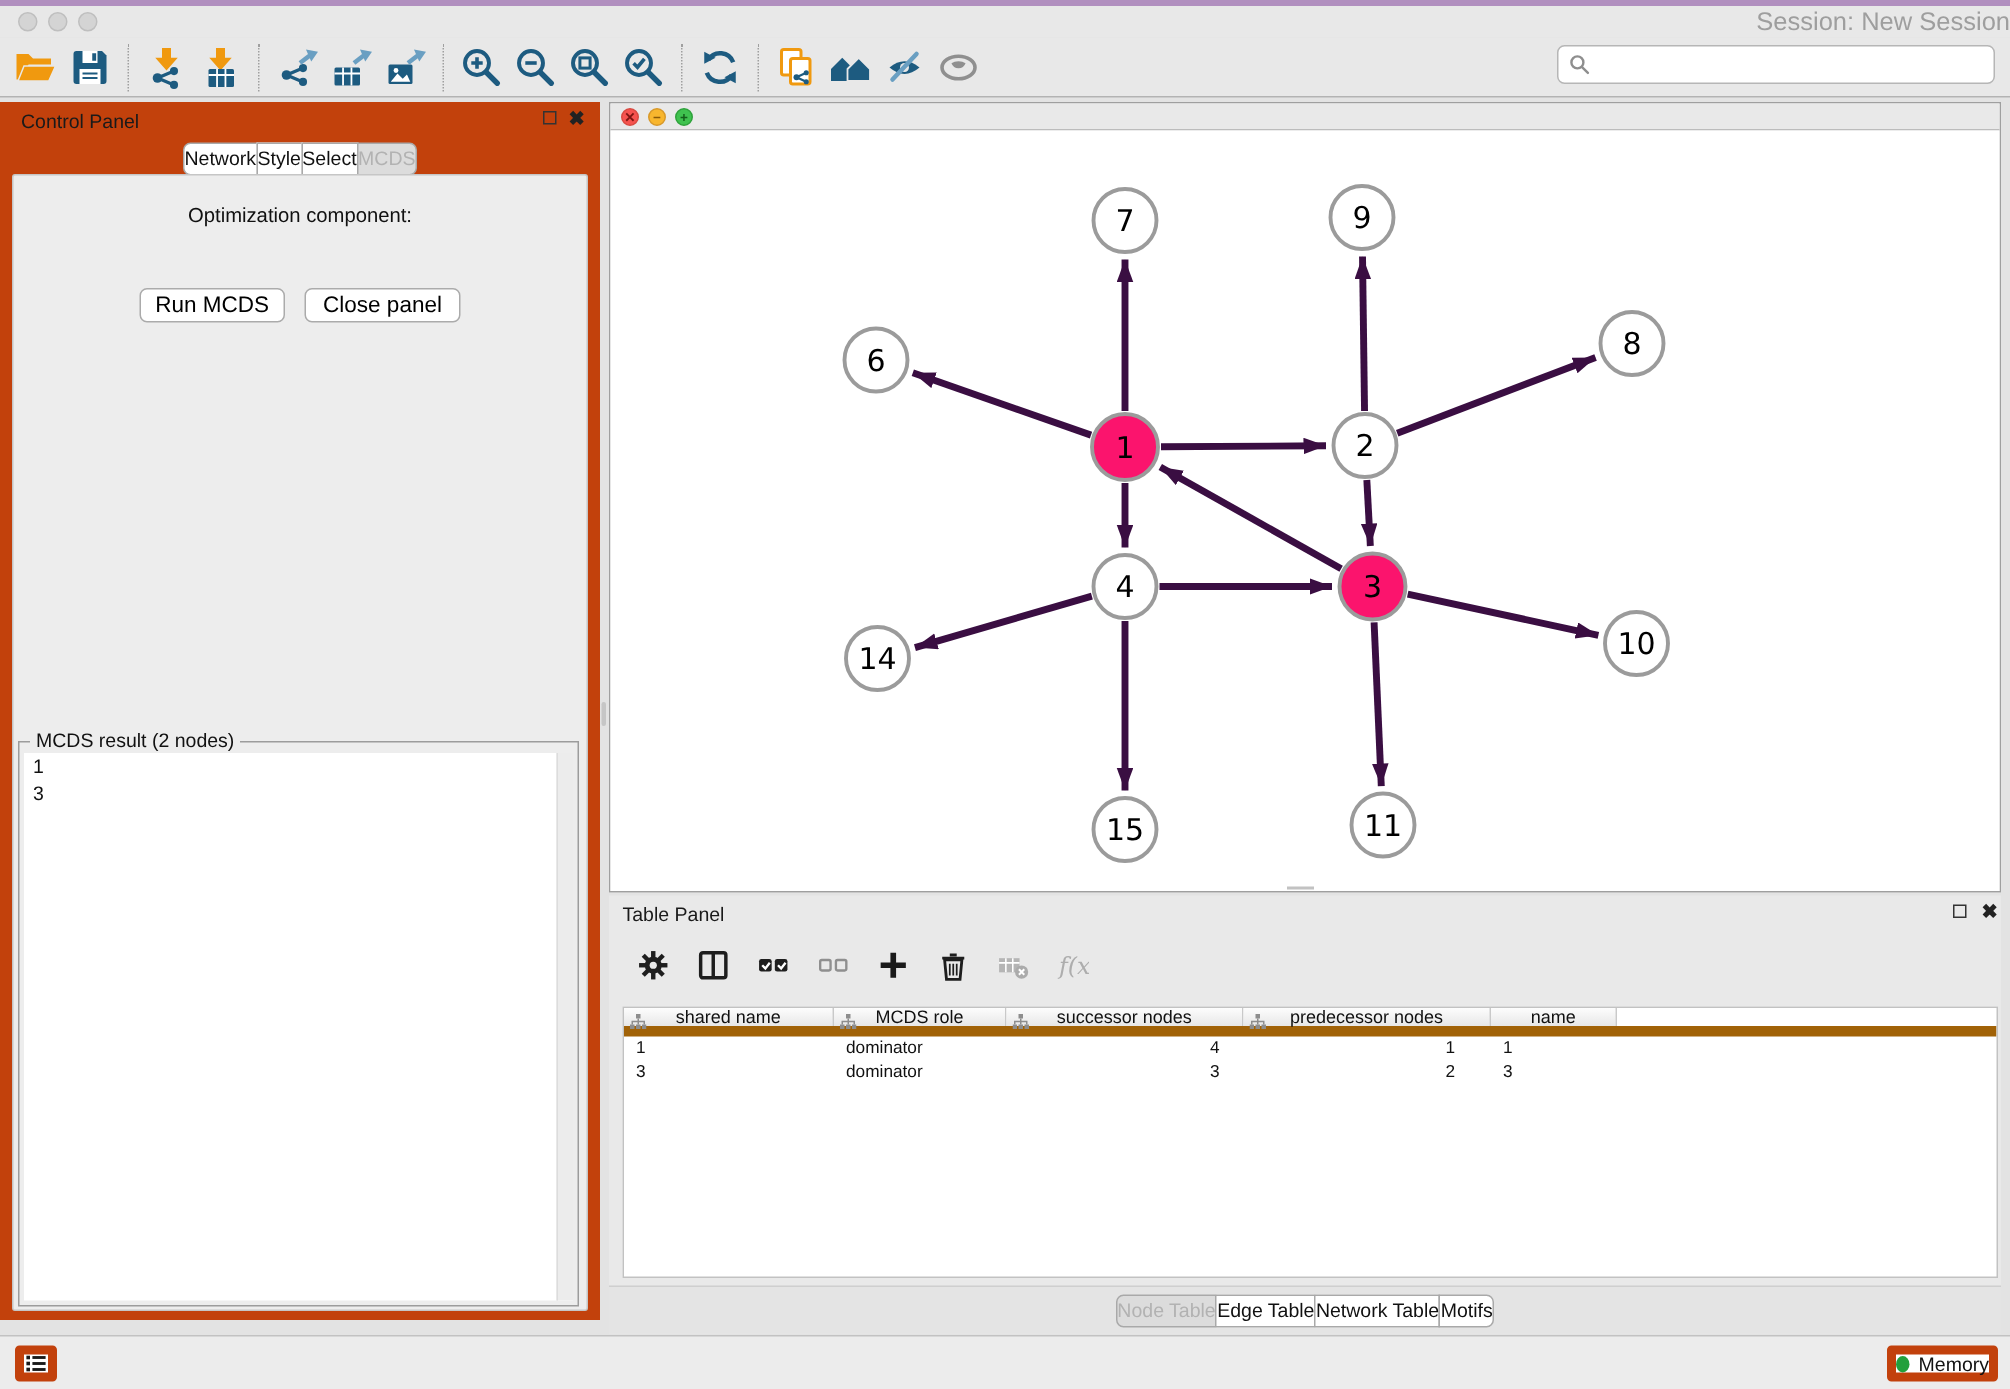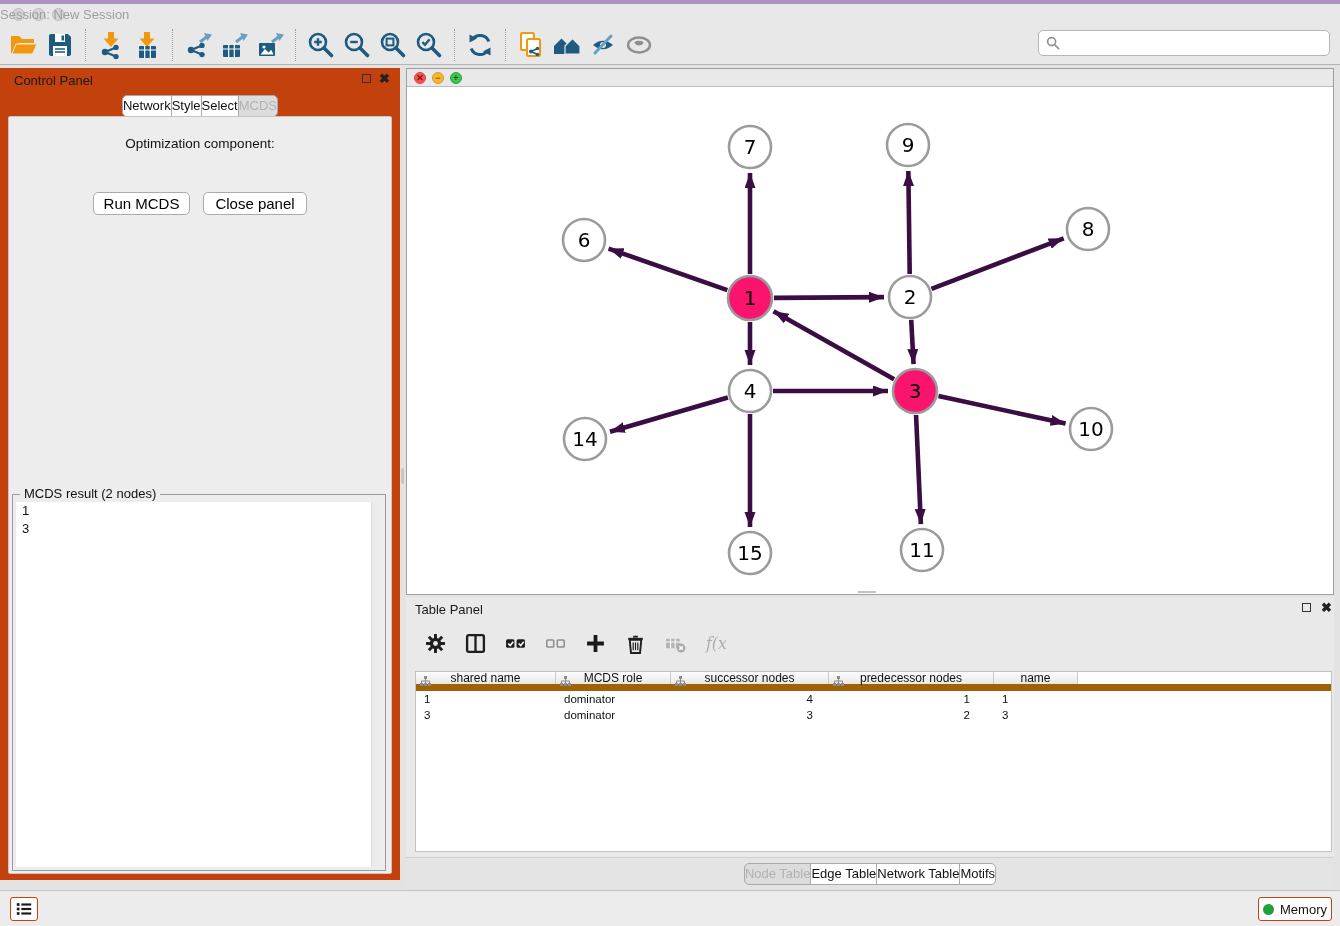--- a/index.html
+++ b/index.html
@@ -5,21 +5,21 @@
   *{margin:0;padding:0;box-sizing:border-box}
   html,body{width:1340px;height:926px}
   body{font-family:"Liberation Sans",sans-serif;background:#e3e3e3;overflow:hidden;position:relative}
   .abs{position:absolute}
 
   
   .purple-strip{left:0;top:0;width:1340px;height:4px;background:#b18fbf}
   .titlebar{left:0;top:4px;width:1340px;height:21px;background:#e8e8e8;display:flex;align-items:center}
   .traffic{display:flex;gap:7px;margin-left:12px}
   .tl{width:13px;height:13px;border-radius:50%;background:#d4d4d4;border:1px solid #bfbfbf}
-  .title-text{position:absolute;left:0;right:0;text-align:left;font-size:13px;color:#9e9e9e}
+  .title-text{position:absolute;left:0;right:0;text-align:right;font-size:17px;color:#9e9e9e}
 
   
   .toolbar{left:0;top:25px;width:1340px;height:40px;background:#e8e8e8;border-bottom:1px solid #b3b3b3;display:flex;align-items:center;padding-left:6px}
   .tb-btn{width:36px;height:36px;display:flex;align-items:center;justify-content:center;border-radius:4px;cursor:pointer}
   .tb-sep{width:1px;height:32px;border-left:1px dotted #9f9f9f;margin:0 7px}
   .searchbox{position:absolute;right:10px;top:5px;width:292px;height:26px;background:#fff;border:1px solid #b6b6b6;border-radius:5px;display:flex;align-items:center;padding-left:7px}
   .searchbox input{border:none;outline:none;flex:1;height:20px;font-size:13px;background:transparent;margin-left:5px;font-family:"Liberation Sans",sans-serif}
 
   
   .control-panel{left:0;top:68px;width:400px;height:812px;background:#c2410c}
@@ -62,21 +62,21 @@
   .table-wrap{position:absolute;left:9px;top:74px;width:917px;height:181px;background:#fff;border:1px solid #c2c2c2;overflow:hidden}
   .thead{display:flex;height:19px;border-bottom:7px solid #a16207}
   .th{position:relative;background:linear-gradient(#fdfdfd,#e7e7e7);border-right:1px solid #c9c9c9;display:flex;align-items:center;justify-content:center;font-size:12px;color:#111;cursor:pointer}
   .th .th-icon{position:absolute;left:4px;top:4px}
   .tr{display:flex;height:16px;cursor:pointer}
   .td{font-size:11.5px;color:#111;line-height:16px;white-space:nowrap;overflow:hidden}
   .tabs-strip{position:absolute;left:0;top:260px;width:100%;height:32px;background:#e4e4e4;border-top:1px solid #cfcfcf;display:flex;align-items:center;justify-content:center}
 
   
   .statusbar{left:0;top:890px;width:1340px;height:36px;background:#ececec;border-top:1px solid #c2c2c2}
-  .sb-btn{position:absolute;background:#fff;border:1px solid #c2410c;border-radius:3px;display:flex;align-items:center;justify-content:center;cursor:pointer}
+  .sb-btn{position:absolute;background:#fff;border:6px solid #c2410c;border-radius:3px;display:flex;align-items:center;justify-content:center;cursor:pointer}
   .memory-dot{width:11px;height:11px;border-radius:50%;margin-right:6px}
   .memory-label{font-size:13px;color:#111}
 
   .splitter-v{left:400px;top:68px;width:6px;height:812px;cursor:col-resize}
   .splitter-v .ridge{position:absolute;left:1px;top:400px;width:3px;height:16px;background:#c6c6c6;border-radius:2px}
   .handle-h{left:858px;top:590px;width:18px;height:5px;cursor:row-resize}
   .handle-h .ridge{position:absolute;left:0;top:1px;width:18px;height:2px;background:#c2c2c2}
 </style>
 </head>
 <body>

